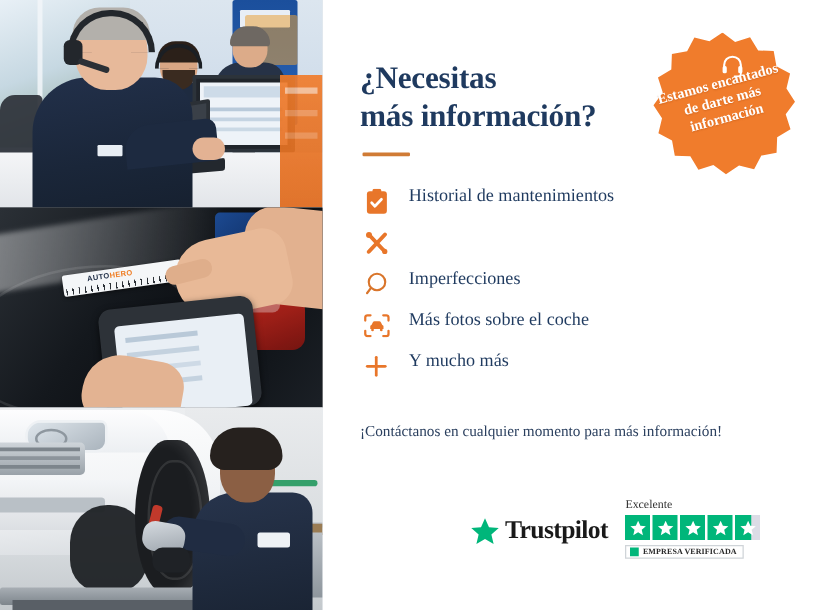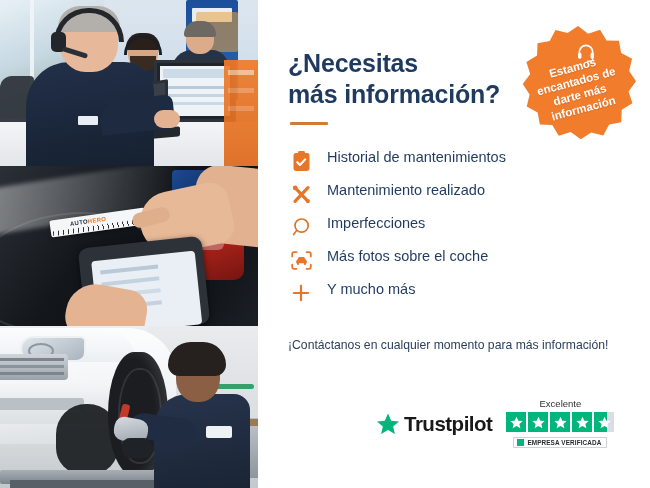--- a/index.html
+++ b/index.html
@@ -178,20 +178,21 @@
   .p3-tool{position:absolute;left:-28px;top:62px;width:8px;height:22px;background:#c0392b;border-radius:3px;transform:rotate(14deg);}
   .p3-bench{position:absolute;right:0;bottom:10px;width:86px;height:52px;
     background:linear-gradient(180deg,#b9bfc5,#8e969d);}
   .p3-bench-top{position:absolute;right:0;bottom:60px;width:96px;height:9px;background:#9a7c54;}
 
   
   .content {
     position: relative;
     flex: 1 1 auto;
     padding: 48px 28px 4px 30px;
+    font-family: Liberation Serif, serif;
   }
   .headline {
     color: #1f3a5f;
     font-size: 25px;
     line-height: 1.22;
     font-weight: 700;
     letter-spacing: -.2px;
     max-width: 230px;
   }
   .headline-rule {
@@ -265,21 +266,21 @@
     position: absolute;
     left: 118px; bottom: 38px;
     display: flex; align-items: center;
   }
   .tp-logo { display: flex; align-items: center; margin-right: 14px; }
   .tp-star-logo { width: 24px; height: 24px; margin-right: 4px; }
   .tp-word {
     font-size: 20.5px; font-weight: 700; color: #191919;
     letter-spacing: -.5px;
   }
-  .tp-right { text-align: center; }
+  .tp-right { }
   .tp-excelente { font-size: 9.5px; color: #2f2f2f; margin-bottom: 3px; }
   .tp-stars { display: flex; gap: 2px; }
   .tp-box {
     width: 20px; height: 20px; background: #00b67a;
     display: flex; align-items: center; justify-content: center;
     position: relative; overflow: hidden;
   }
   .tp-box.partial { background: #dcdce6; }
   .tp-box.partial .fill {
     position: absolute; left: 0; top: 0; height: 100%;
@@ -432,21 +433,20 @@
         <span class="feature-icon">
           <svg width="21" height="21" viewBox="0 0 21 21">
             <g stroke="#e8762a" stroke-width="3.2" stroke-linecap="round">
               <path d="M4 3.6 L17 17.4"></path>
               <path d="M17 3.6 L4 17.4"></path>
             </g>
             <circle cx="4.2" cy="3.9" r="2.4" fill="#e8762a"></circle>
             <circle cx="16.8" cy="17.1" r="2.1" fill="#e8762a"></circle>
           </svg>
         </span>
-        <span class="feature-label">Mantenimiento realizado</span>
       </div>
 
       <div class="feature">
         <span class="feature-icon">
           <svg width="20" height="20" viewBox="0 0 20 20">
             <circle cx="10.6" cy="8.6" r="6.6" fill="none" stroke="#d9752b" stroke-width="1.7"></circle>
             <path d="M5.6 13.6 L2.6 17.6" fill="none" stroke="#d9752b" stroke-width="1.7" stroke-linecap="round"></path>
           </svg>
         </span>
         <span class="feature-label">Imperfecciones</span>

